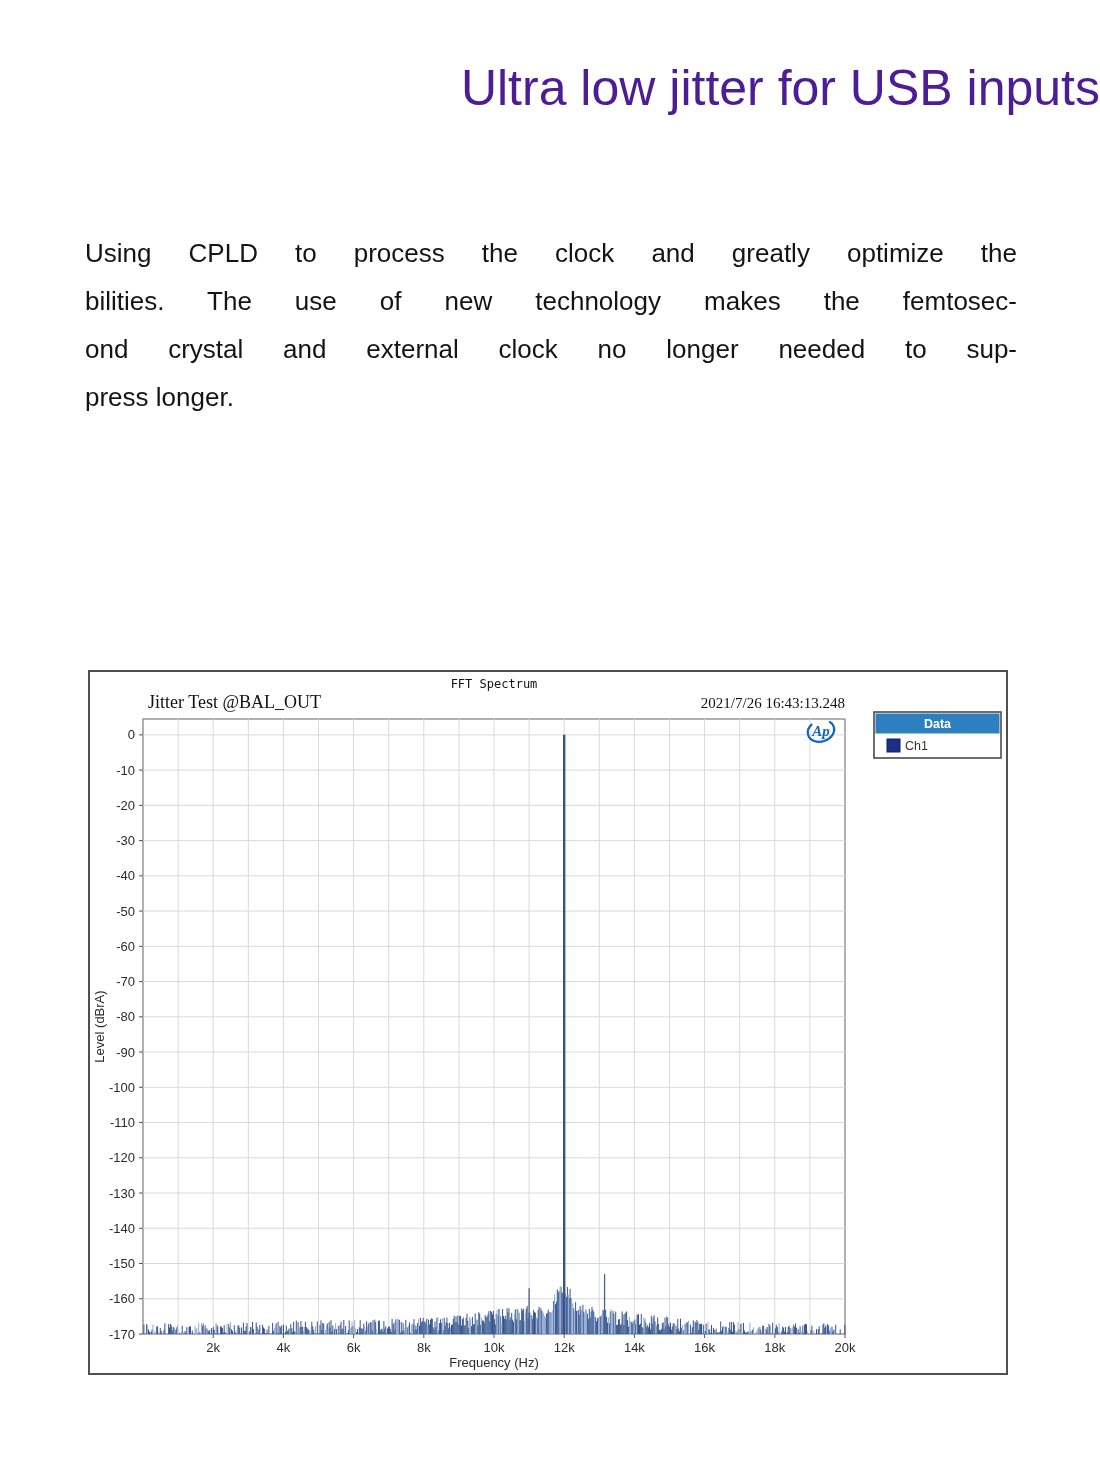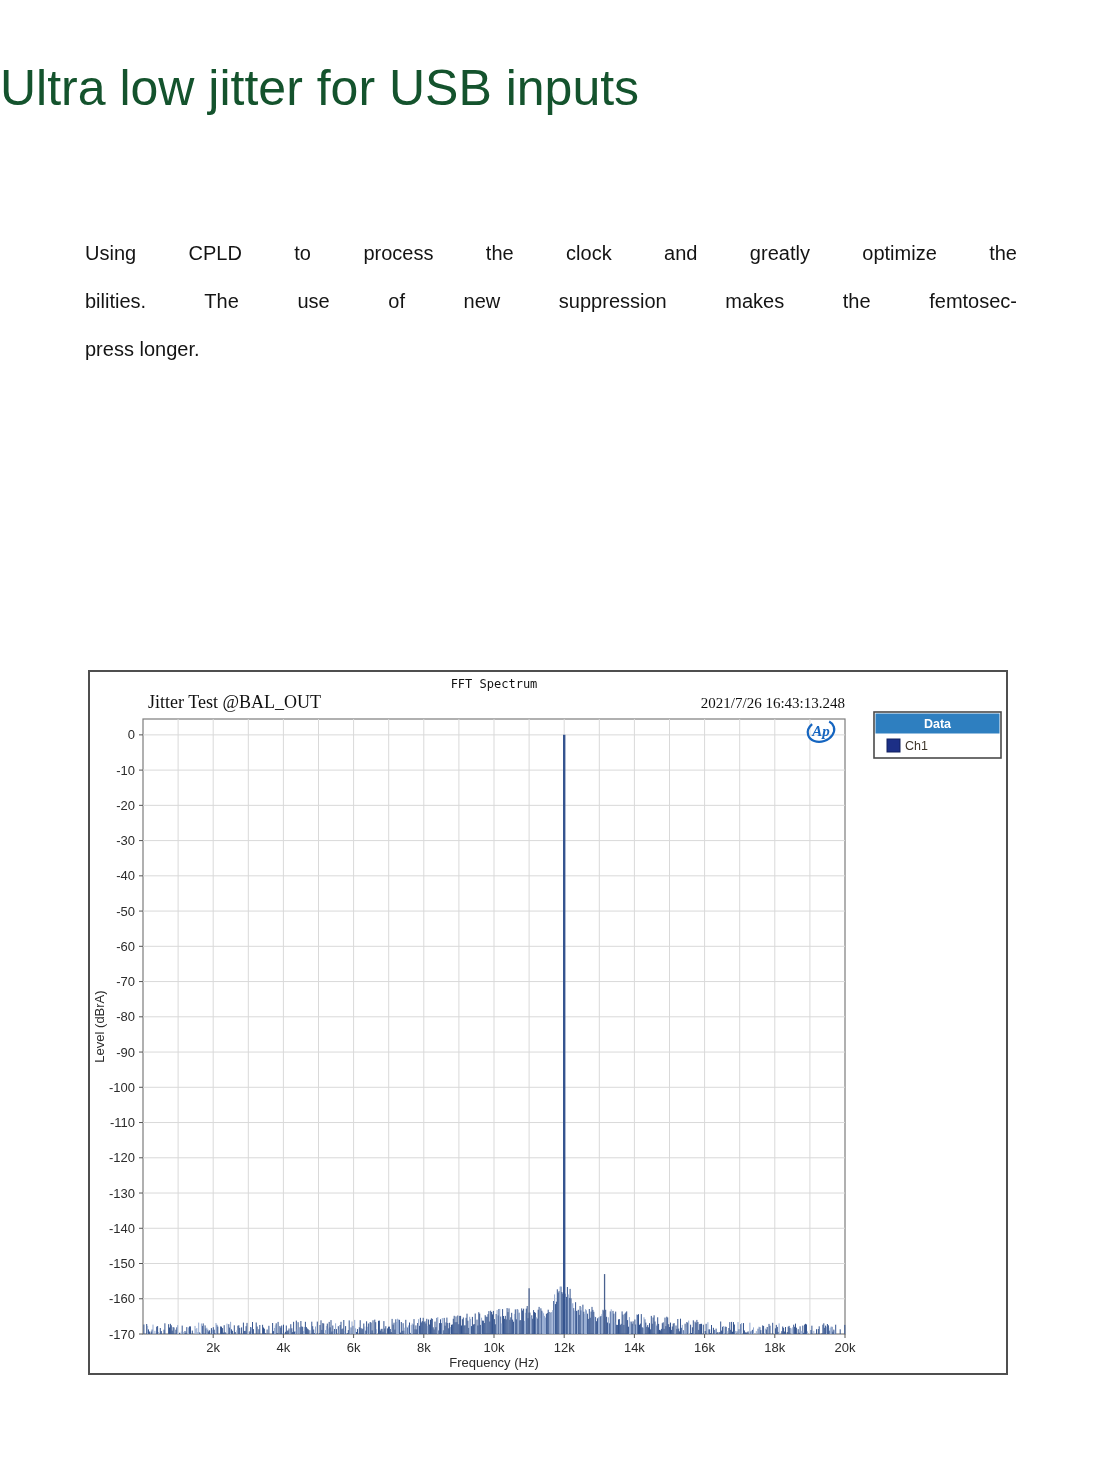--- a/index.html
+++ b/index.html
@@ -1,40 +1,41 @@
 <!DOCTYPE html>
 <html><head>
 <meta charset="utf-8">
 <style>
   html,body{margin:0;padding:0;background:#ffffff;}
   .page{position:relative;width:1100px;height:1467px;background:#ffffff;
         font-family:"Liberation Sans",sans-serif;overflow:hidden;}
   .title{position:absolute;top:57px;left:0;width:1100px;margin:0;
-         text-align:left;font-weight:400;font-size:50px;line-height:63px;
-         color:#14532d;}
+         text-align:right;font-weight:400;font-size:50px;line-height:63px;
+         color:#4c1d95;}
   .title .tline{display:block;}
   .para{position:absolute;top:229px;left:85px;width:932px;
-        font-size:20px;line-height:48px;color:#141414;}
+        font-size:26px;line-height:48px;color:#141414;}
   .pline{text-align:justify;text-align-last:justify;text-justify:inter-word;}
   .pline.last{text-align-last:left;}
   .chart{position:absolute;margin:0;top:670px;left:88px;width:920px;height:705px;}
   svg text{user-select:none;}
 </style>
 </head>
 <body>
 
 <div class="page">
 
   <h1 class="title">
     <span class="tline">Ultra low jitter for USB inputs</span>
   </h1>
 
   <div class="para" id="paragraph">
       <div class="pline">Using CPLD to process the clock and greatly optimize the</div>
-      <div class="pline">bilities. The use of new suppression makes the femtosec-</div>
+      <div class="pline">bilities. The use of new technology makes the femtosec-</div>
+      <div class="pline">ond crystal and external clock no longer needed to sup-</div>
       <div class="pline last">press longer.</div>
     </div>
 
   <figure class="chart">
     <svg id="spectrum-svg" width="920" height="705" viewBox="0 0 920 705" xmlns="http://www.w3.org/2000/svg">
         <rect x="0" y="0" width="920" height="705" fill="#ffffff"></rect>
         <rect x="1" y="1" width="918" height="703" fill="none" stroke="#4f4f4f" stroke-width="2"></rect>
         <text x="406" y="18" text-anchor="middle" fill="#111111" font-family="&quot;DejaVu Sans Mono&quot;,monospace" font-size="12px">FFT Spectrum</text>
         <text x="60" y="38" fill="#111111" font-family="&quot;Liberation Serif&quot;,serif" font-size="18px">Jitter Test @BAL_OUT</text>
         <text x="757" y="38" text-anchor="end" fill="#111111" font-family="&quot;Liberation Serif&quot;,serif" font-size="15px">2021/7/26 16:43:13.248</text>

